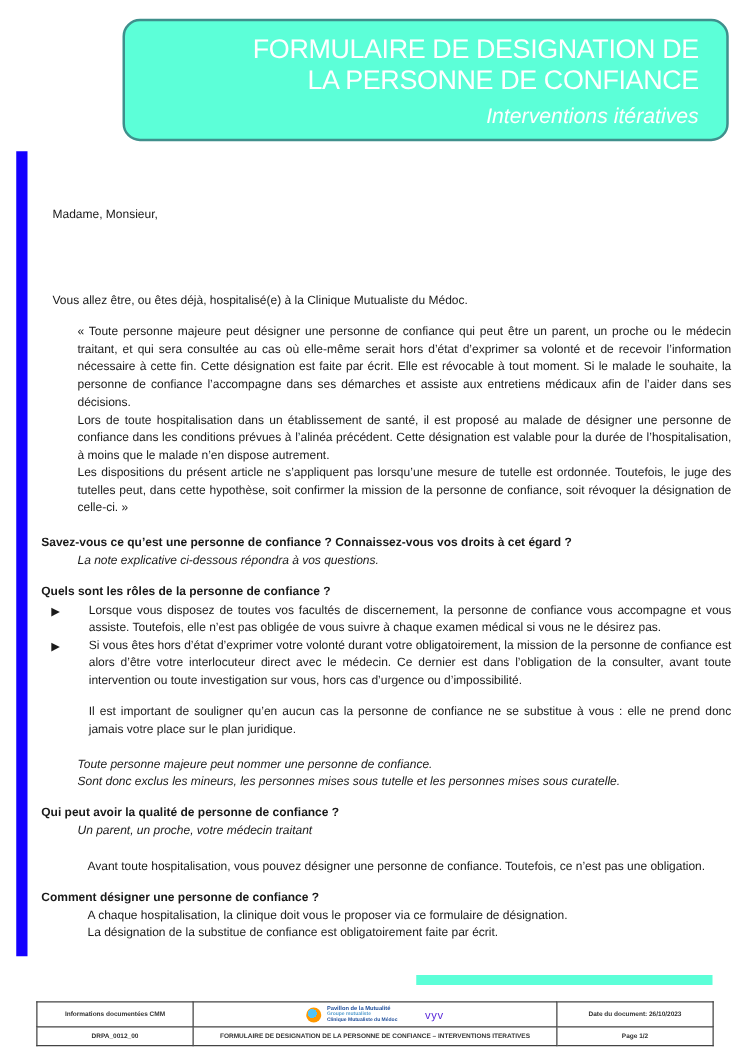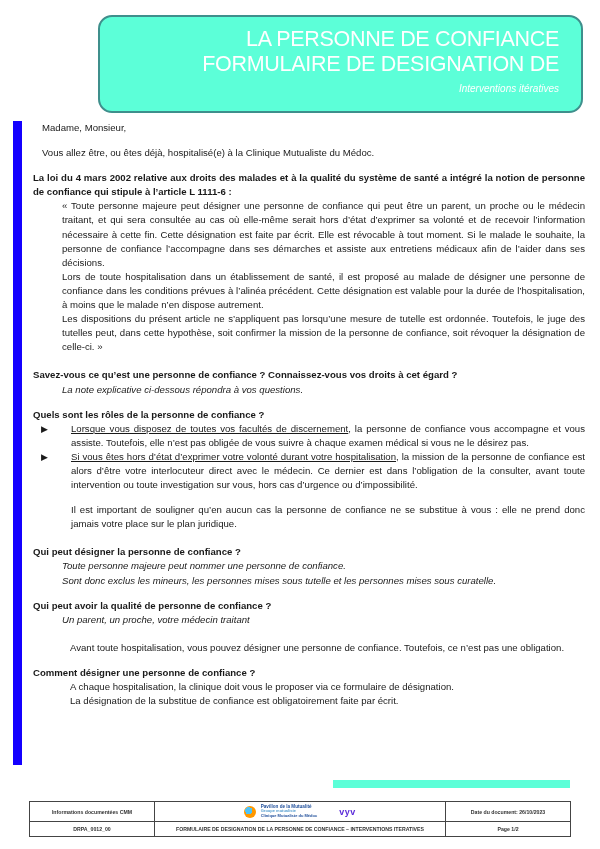--- a/index.html
+++ b/index.html
@@ -2,84 +2,82 @@
 <html><head>
 <meta charset="utf-8">
 <style>
   html, body { margin:0; padding:0; background:#ffffff; }
   body { width:600px; height:849px; position:relative; overflow:hidden;
          font-family:"Liberation Sans", "DejaVu Sans", sans-serif; color:#1a1a1a; }
   .header-box { position:absolute; left:98px; top:15px; width:485px; height:98px;
          background:#5cffd8; border:2px solid #3f8f8c; border-radius:14px; box-sizing:border-box;
          text-align:right; padding:10px 22px 0 0; }
   .header-title { color:#ffffff; font-size:21.5px; line-height:25px; letter-spacing:-0.3px; }
-  .header-sub { color:#ffffff; font-style:italic; font-size:10px; margin-top:6px; }
+  .header-sub { color:#ffffff; font-style:italic; font-size:17px; margin-top:6px; }
   .side-bar { position:absolute; left:13px; top:121px; width:9px; height:644px; background:#1400ff; }
   .content { position:absolute; left:33px; top:121px; width:552px; font-size:9.6px; line-height:14.1px; }
   .p { margin:0; }
-  .indent1 { padding-left:9px; }
+  .indent1 { padding-left:9px;margin-top:44px; }
   .bold { font-weight:bold; }
   .quote { padding-left:29px; text-align:justify; }
   .answer { padding-left:29px;font-style:italic; }
   .answer-j { padding-left:37px; text-align:justify; }
   .gap { height:11px; }
   .bullet { position:relative; padding-left:38px; text-align:justify; }
   .bullet .arrow { position:absolute; left:8px; top:0; font-size:9px; }
-  .u { text-decoration:underline; }
+  .u { }
   .cyan-bar { position:absolute; left:333px; top:780px; width:237px; height:8px; background:#5cffd8; }
   .footer { position:absolute; left:29px; top:801px; width:542px; border-collapse:collapse;
             font-size:5.2px; font-weight:bold; color:#333; }
   .footer td { border:1px solid #444; text-align:center; height:14px; padding:0 2px; }
   .footer .r1 td { height:19px; }
   .logo-wrap { display:inline-flex; align-items:center; gap:22px; }
   .logo-mark { display:inline-block; width:12px; height:12px; border-radius:50%;
                background:radial-gradient(circle at 40% 40%, #4fc3f7 0 35%, #ff9800 36% 100%); vertical-align:middle; }
   .logo-text { display:inline-block; text-align:left; line-height:4.5px; font-size:4px; color:#1f4e9a; vertical-align:middle; margin-left:3px; }
-  .vyv { color:#5b2bd9; font-size:9px; font-weight:bold; letter-spacing:0.5px; }
+  .vyv { color:#5b2bd9; font-size:9px; font-weight:normal; letter-spacing:0.5px; }
 </style>
 </head>
 <body>
 
 <div class="header-box">
+  <div class="header-title">FORMULAIRE DE DESIGNATION DE</div>
   <div class="header-title">LA PERSONNE DE CONFIANCE</div>
-  <div class="header-title">FORMULAIRE DE DESIGNATION DE</div>
   <div class="header-sub">Interventions itératives</div>
 </div>
 
 <div class="side-bar"></div>
 
 <div class="content">
   <p class="p indent1">Madame, Monsieur,</p>
   <div class="gap"></div>
   <p class="p indent1">Vous allez être, ou êtes déjà, hospitalisé(e) à la Clinique Mutualiste du Médoc.</p>
   <div class="gap"></div>
-  <p class="p bold" style="text-align:justify">La loi du 4 mars 2002 relative aux droits des malades et à la qualité du système de santé a intégré la notion de personne de confiance qui stipule à l’article L 1111-6 :</p>
   <p class="p quote">« Toute personne majeure peut désigner une personne de confiance qui peut être un parent, un proche ou le médecin traitant, et qui sera consultée au cas où elle-même serait hors d’état d’exprimer sa volonté et de recevoir l’information nécessaire à cette fin. Cette désignation est faite par écrit. Elle est révocable à tout moment. Si le malade le souhaite, la personne de confiance l’accompagne dans ses démarches et assiste aux entretiens médicaux afin de l’aider dans ses décisions.</p>
   <p class="p quote">Lors de toute hospitalisation dans un établissement de santé, il est proposé au malade de désigner une personne de confiance dans les conditions prévues à l’alinéa précédent. Cette désignation est valable pour la durée de l’hospitalisation, à moins que le malade n’en dispose autrement.</p>
   <p class="p quote">Les dispositions du présent article ne s’appliquent pas lorsqu’une mesure de tutelle est ordonnée. Toutefois, le juge des tutelles peut, dans cette hypothèse, soit confirmer la mission de la personne de confiance, soit révoquer la désignation de celle-ci. »</p>
   <div class="gap" style="height:14px"></div>
 
   <p class="p bold">Savez-vous ce qu’est une personne de confiance ? Connaissez-vous vos droits à cet égard ?</p>
   <p class="p answer">La note explicative ci-dessous répondra à vos questions.</p>
   <div class="gap"></div>
 
   <p class="p bold">Quels sont les rôles de la personne de confiance ?</p>
   <div class="bullet">
     <span class="arrow">▶</span>
     <span class="u">Lorsque vous disposez de toutes vos facultés de discernement</span><span>, la personne de confiance vous accompagne et vous assiste. Toutefois, elle n’est pas obligée de vous suivre à chaque examen médical si vous ne le désirez pas.</span>
   </div>
   <div class="bullet">
     <span class="arrow">▶</span>
-    <span class="u">Si vous êtes hors d’état d’exprimer votre volonté durant votre hospitalisation</span><span>, la mission de la personne de confiance est alors d’être votre interlocuteur direct avec le médecin. Ce dernier est dans l’obligation de la consulter, avant toute intervention ou toute investigation sur vous, hors cas d’urgence ou d’impossibilité.</span>
+    <span class="u">Si vous êtes hors d’état d’exprimer votre volonté durant votre obligatoirement</span><span>, la mission de la personne de confiance est alors d’être votre interlocuteur direct avec le médecin. Ce dernier est dans l’obligation de la consulter, avant toute intervention ou toute investigation sur vous, hors cas d’urgence ou d’impossibilité.</span>
   </div>
   <div class="gap"></div>
   <p class="p" style="padding-left:38px;text-align:justify">Il est important de souligner qu’en aucun cas la personne de confiance ne se substitue à vous : elle ne prend donc jamais votre place sur le plan juridique.</p>
   <div class="gap" style="height:14px"></div>
 
-  <p class="p bold">Qui peut désigner la personne de confiance ?</p>
   <p class="p answer">Toute personne majeure peut nommer une personne de confiance.</p>
   <p class="p answer">Sont donc exclus les mineurs, les personnes mises sous tutelle et les personnes mises sous curatelle.</p>
   <div class="gap"></div>
 
   <p class="p bold">Qui peut avoir la qualité de personne de confiance ?</p>
   <p class="p answer">Un parent, un proche, votre médecin traitant</p>
   <div class="gap" style="height:14px"></div>
 
   <p class="p answer-j">Avant toute hospitalisation, vous pouvez désigner une personne de confiance. Toutefois, ce n’est pas une obligation.</p>
   <div class="gap"></div>

